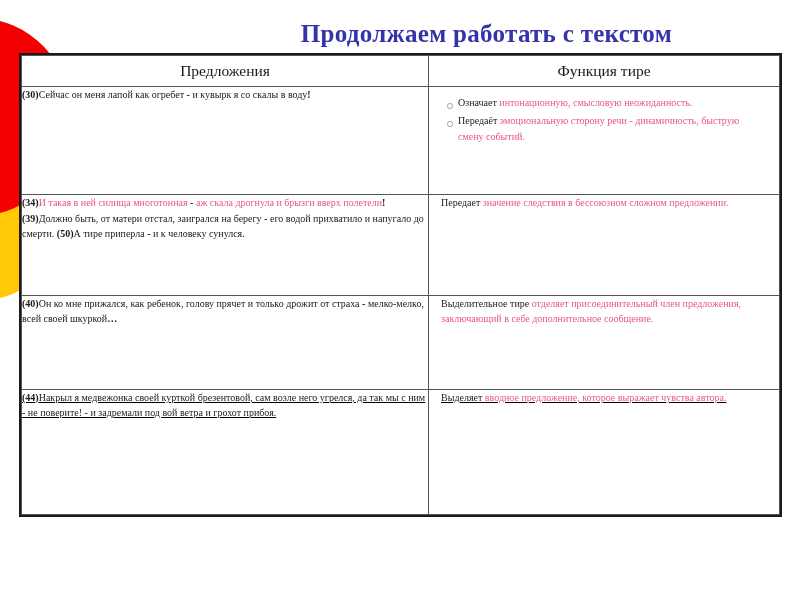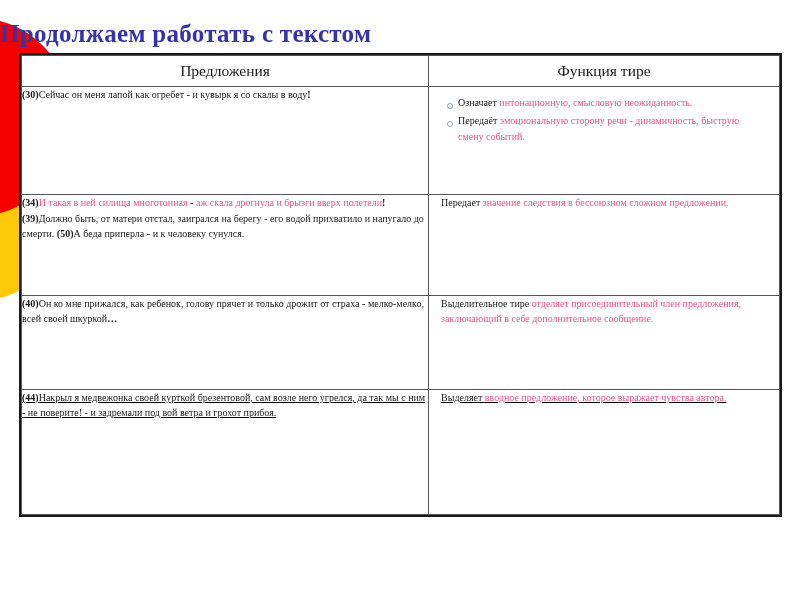--- a/index.html
+++ b/index.html
@@ -44,21 +44,21 @@
     background: #F40000;
     border-radius: 50%;
   }
 
   
   #slide-title {
     position: absolute;
     left: 0;
     top: 20px;
     width: 672px;
-    text-align: left;
+    text-align: right;
     font-size: 25px;
     font-weight: bold;
     color: #3333AA;
     letter-spacing: 0.3px;
     z-index: 3;
     line-height: 1.1;
     font-family: "Liberation Serif", "DejaVu Serif", serif;
   }
 
   
@@ -183,21 +183,21 @@
         </td>
       </tr>
 
       <tr class="row-h2">
         <td class="cell">
           <p class="para">
             <span class="num">(34)</span><span class="pink">И такая в ней силища многотонная </span><span class="dash">-</span><span class="pink"> аж скала дрогнула и брызги вверх  полетели</span><span class="num">!</span>
           </p>
           <p class="para">
             <span class="num">(39)</span><span>Должно быть, от матери отстал, заигрался на берегу </span><span class="dash">-</span><span> его водой прихватило и напугало до смерти.</span>
-            <span class="num">(50)</span><span>А беда приперла </span><span class="dash">-</span><span> и к человеку сунулся.</span>
+            <span class="num">(50)</span><span>А тире приперла </span><span class="dash">-</span><span> и к человеку сунулся.</span>
           </p>
         </td>
         <td class="cell right">
           <p class="para"><span class="blk">Передает </span><span class="pink">значение следствия в бессоюзном сложном предложении.</span></p>
         </td>
       </tr>
 
       <tr class="row-h3">
         <td class="cell">
           <p class="para">

